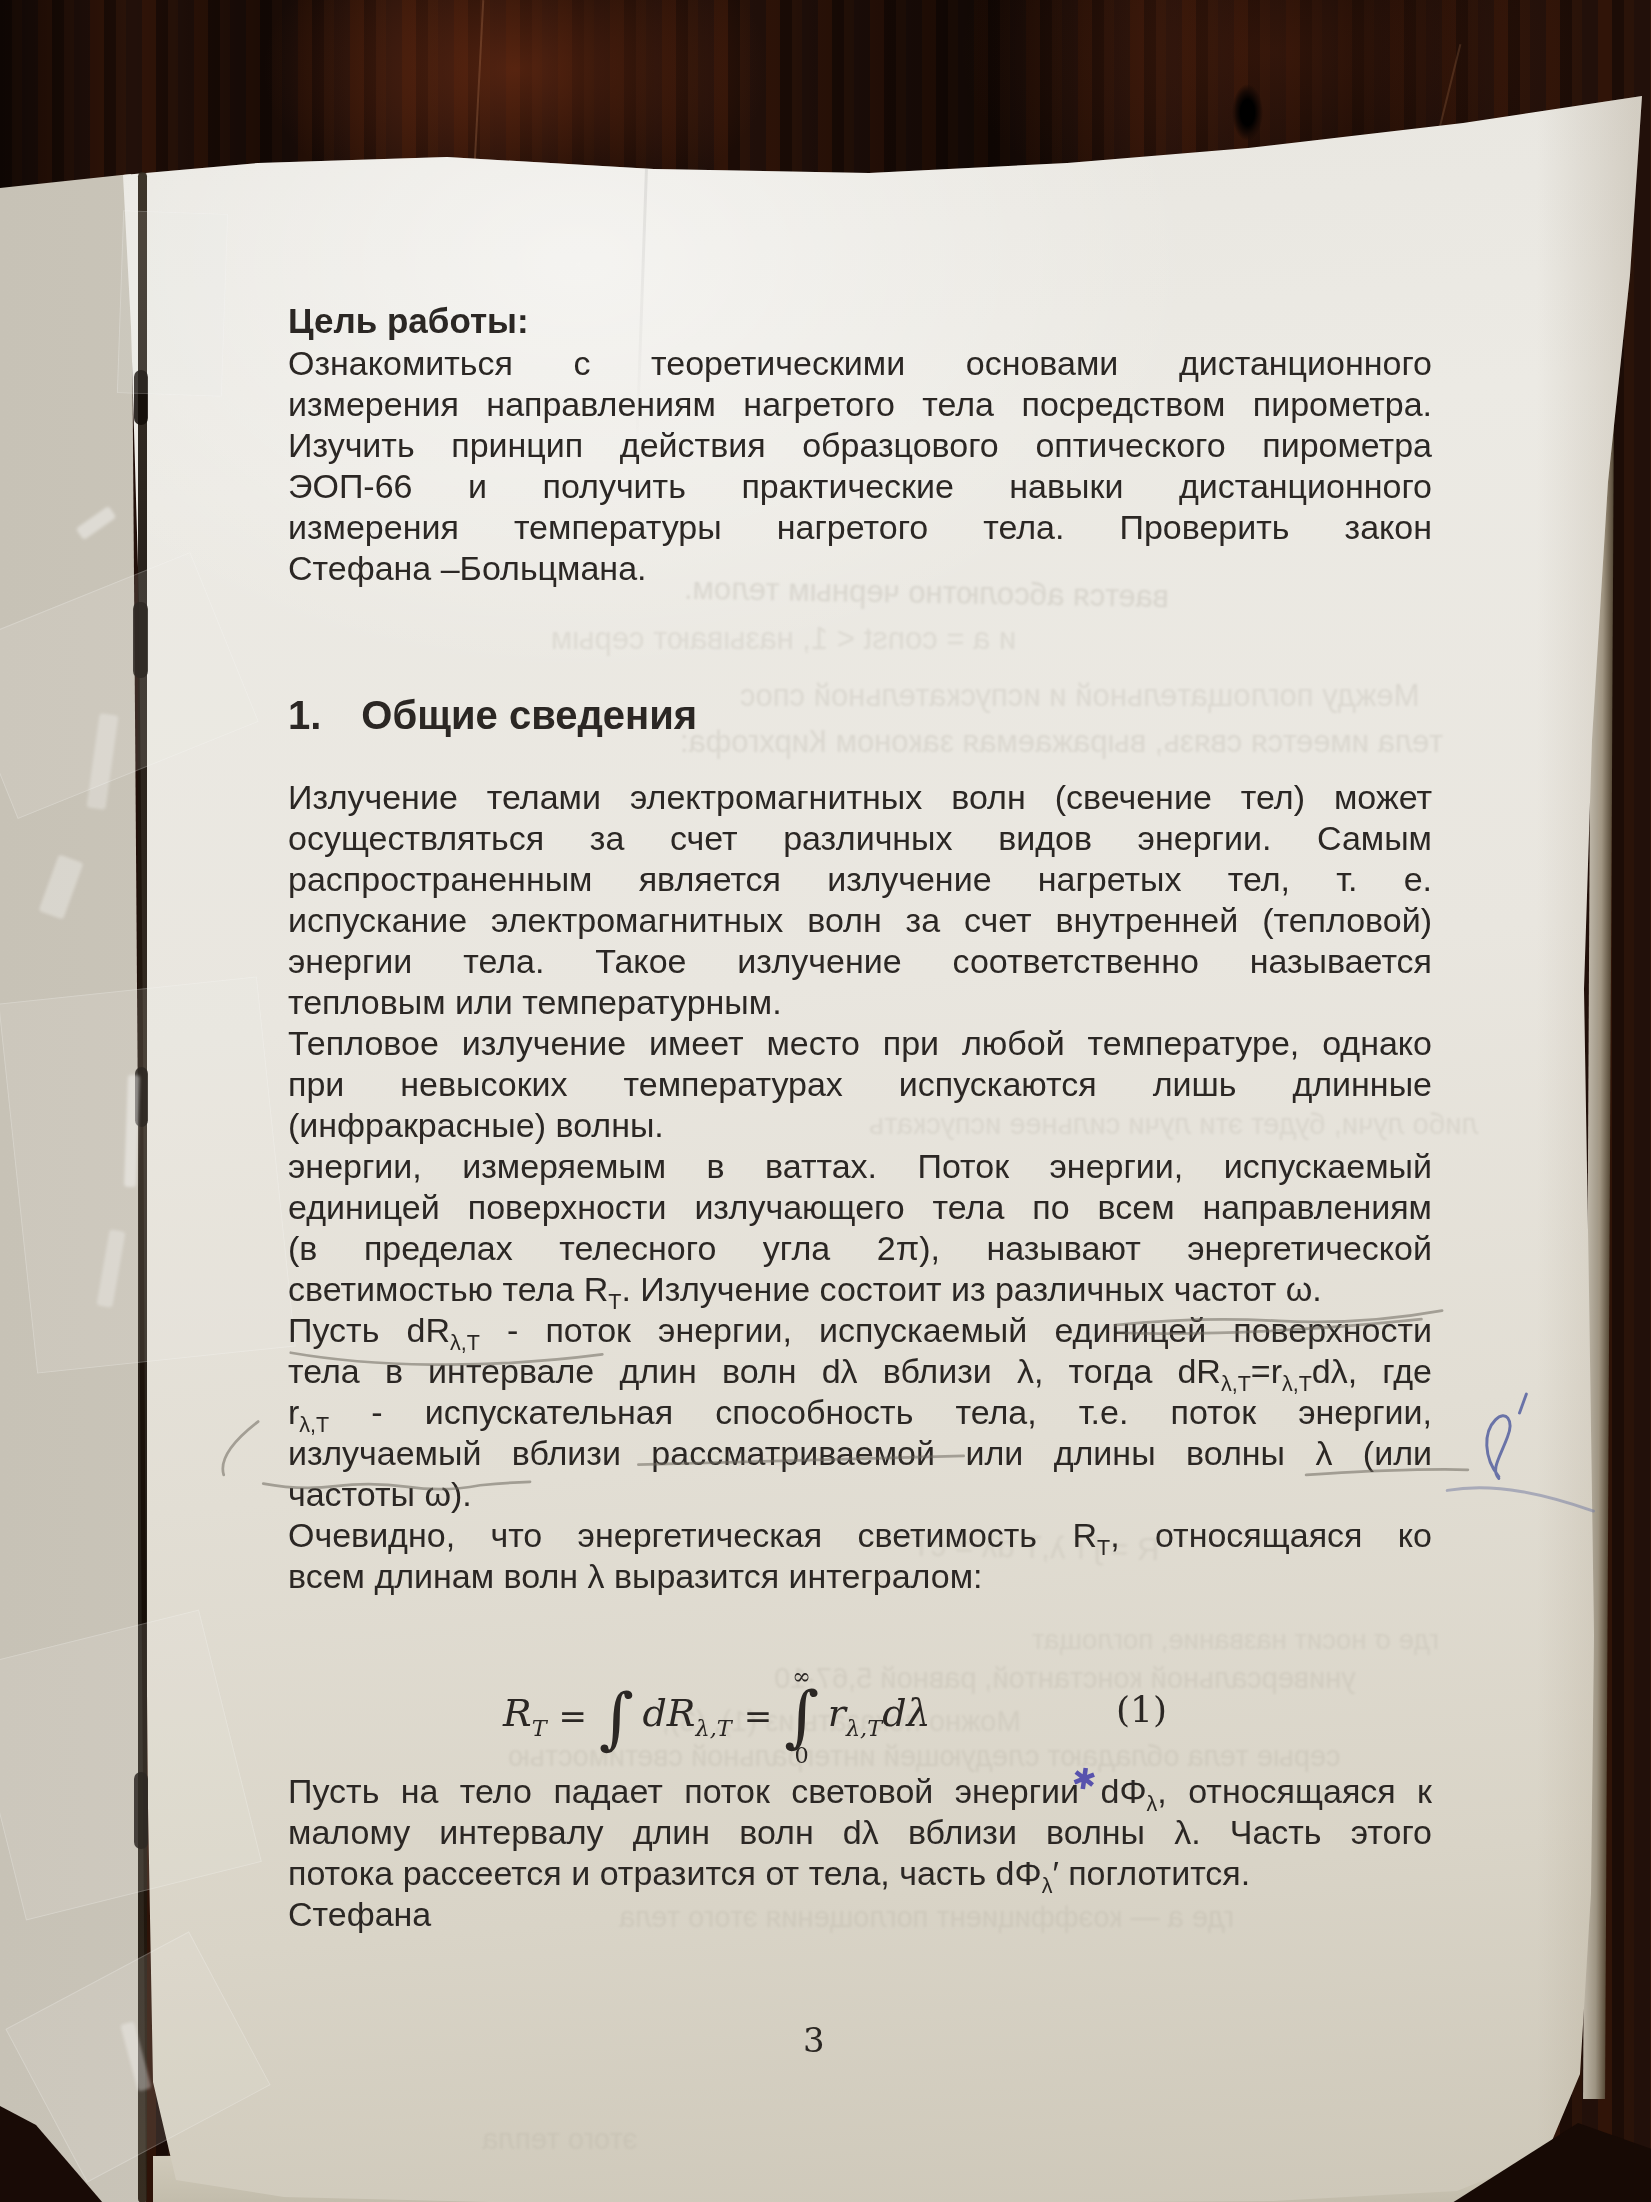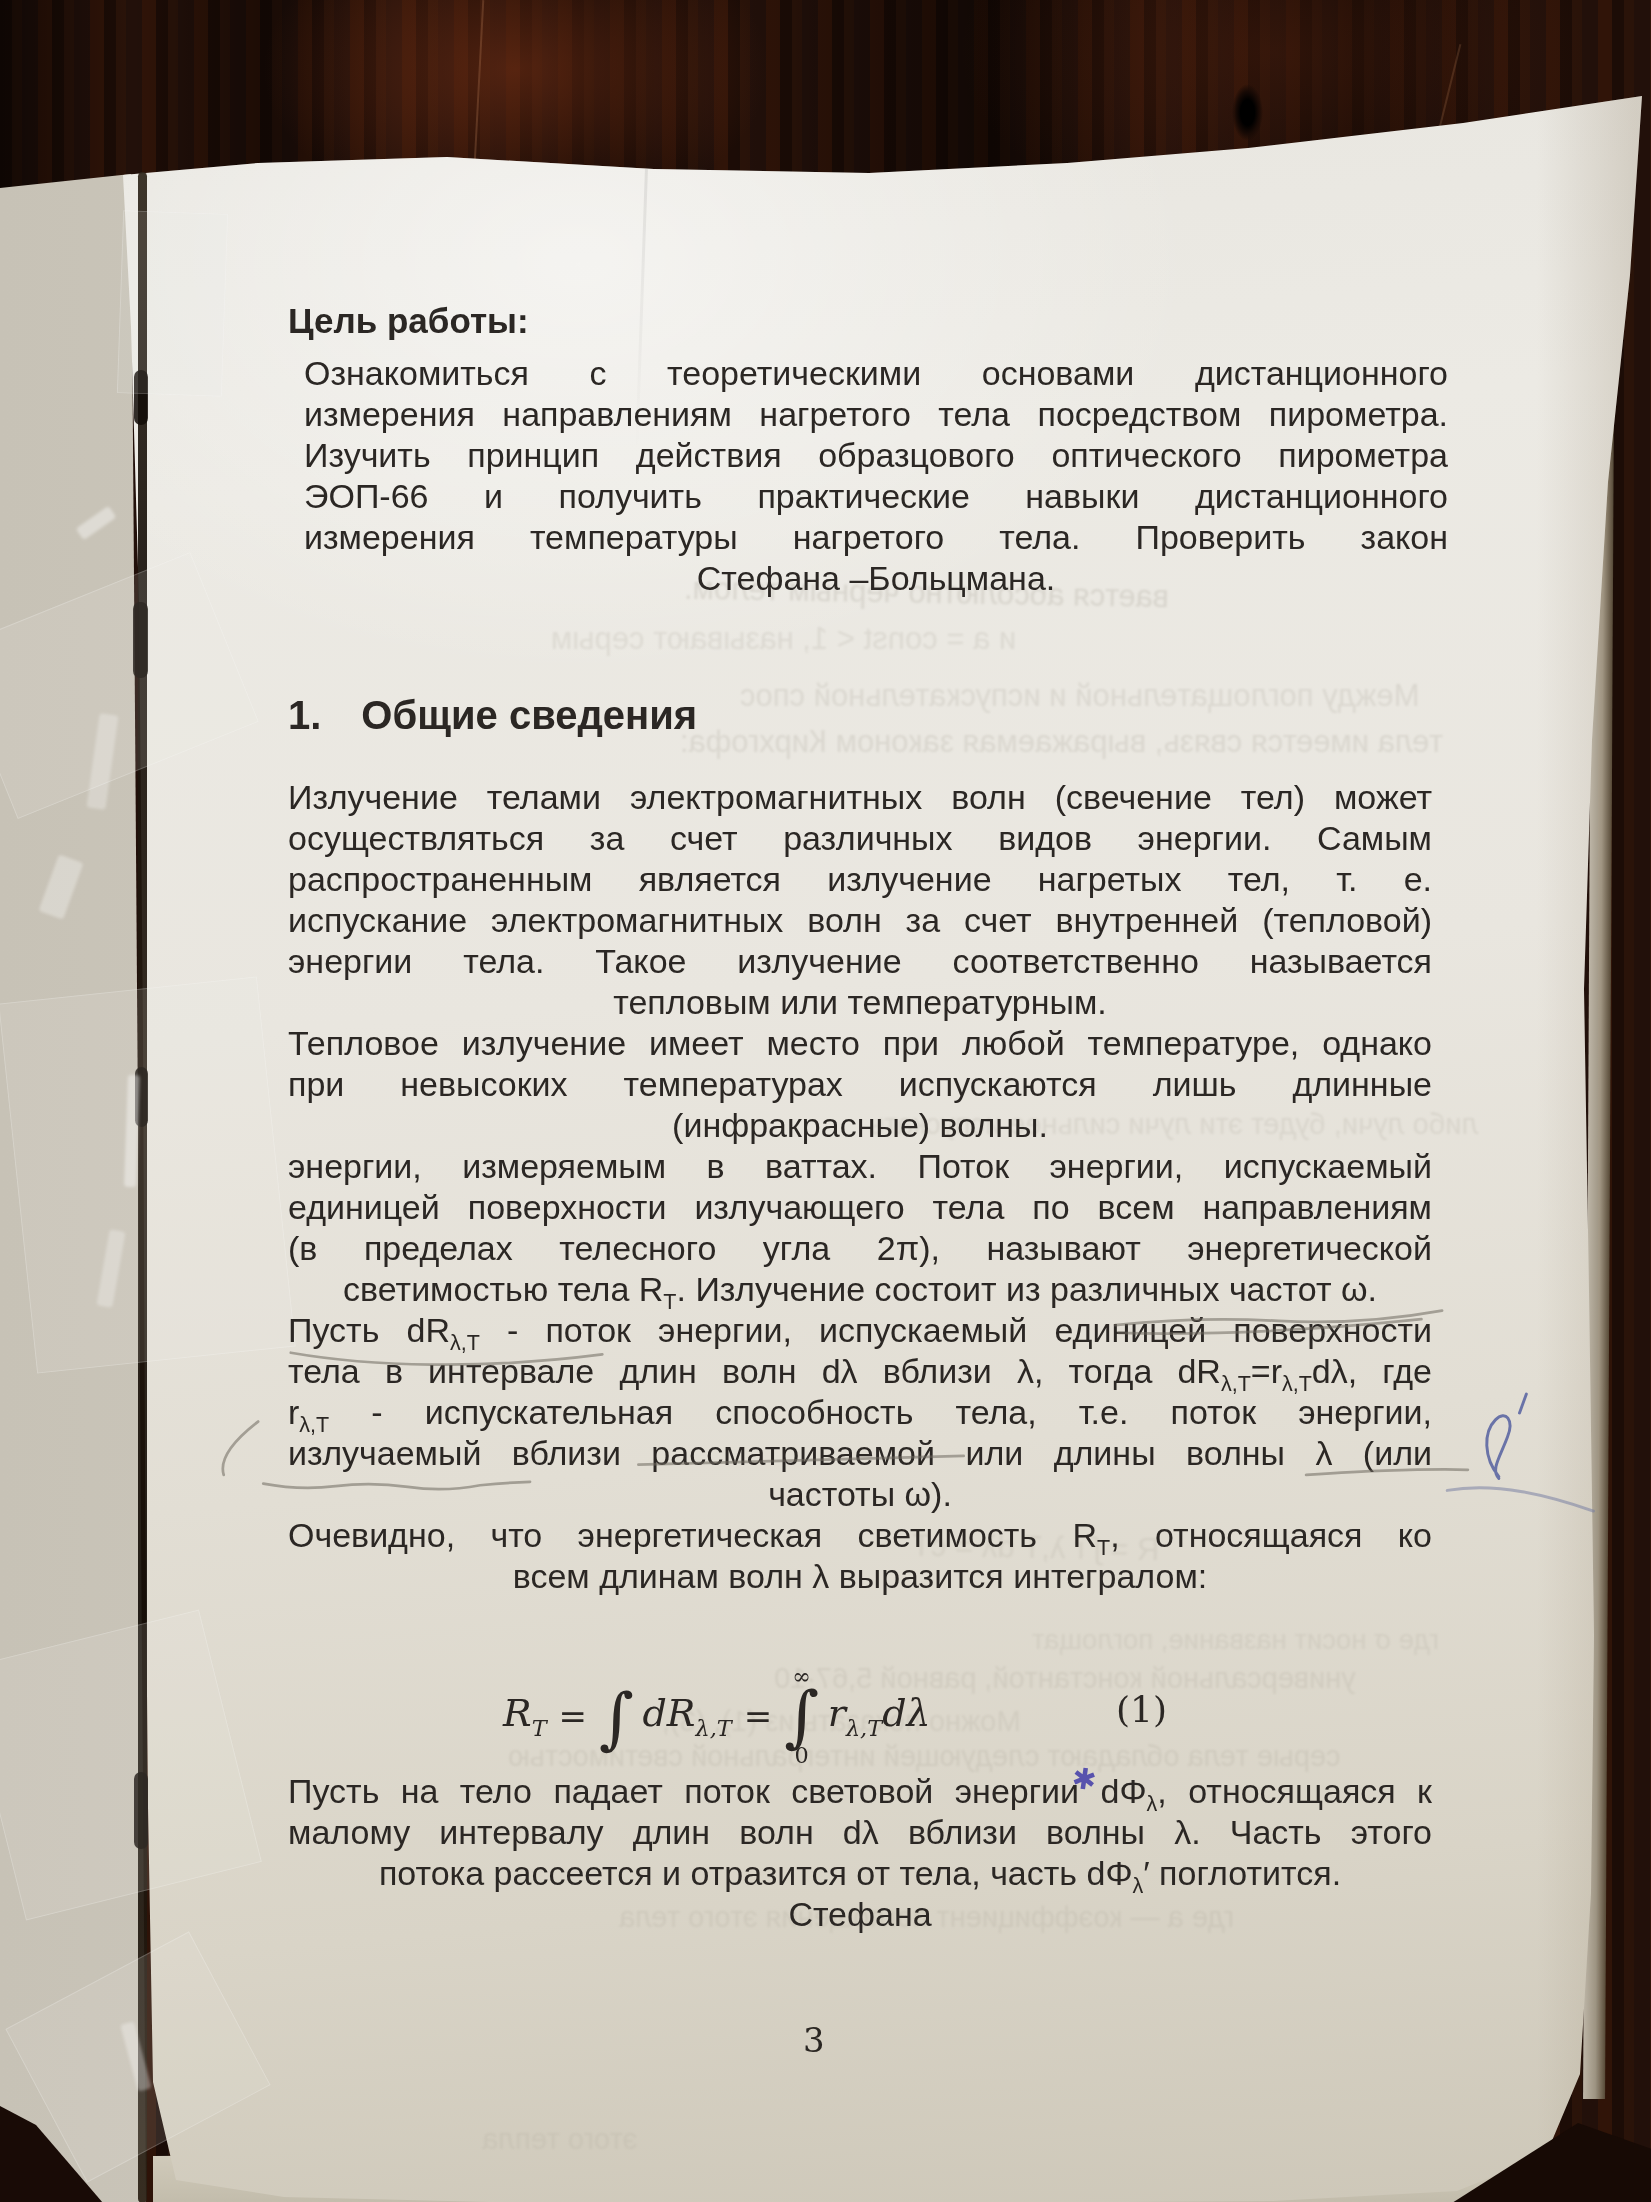--- a/index.html
+++ b/index.html
@@ -72,29 +72,29 @@
   .wr{clip-path:polygon(1452px 2203px,1578px 2123px,1652px 2149px,1652px 2203px);background:#170a05;}
 
   
   .ghost{position:absolute;color:#8a8476;filter:blur(1px);white-space:nowrap;
     font-family:"Liberation Sans",sans-serif;}
 
   
   .textlayer{position:absolute;inset:0;color:#2b2724;padding-left:24px;}
   .heading{position:absolute;left:288px;top:301px;font-size:35px;font-weight:bold;}
   .para{position:absolute;left:288px;width:1144px;}
-  .p1{top:353px;margin-left:16px;}
+  .p1{top:343px;}
   .secheading{position:absolute;left:288px;top:693px;font-size:40px;font-weight:bold;}
   .secheading .sect{margin-left:40px;}
   .body{top:777px;}
   .closing{top:1771px;}
   .tline{height:41px;line-height:41px;font-size:34px;}
   .tline sub{font-size:21.5px;vertical-align:-7.7px;}
   .just{text-align:justify;text-align-last:justify;}
-  .left{text-align:center;}
+  .left{text-align:left;}
 
   
   .formula{position:absolute;left:288px;top:1656px;width:1144px;height:120px;
     font-family:"DejaVu Serif",serif;}
   .fgroup{position:absolute;left:215px;top:0;height:120px;display:flex;align-items:center;gap:8.6px;
     font-size:38px;font-style:italic;}
   .fgroup sub{font-size:22.4px;vertical-align:-10.3px;font-style:italic;}
   .bigint{font-size:67px;font-style:normal;line-height:0;position:relative;top:1.7px;}
   .eq{font-style:normal;font-size:34px;padding:0 3.4px;}
   .intstack{display:inline-flex;flex-direction:column;align-items:center;line-height:1;}

